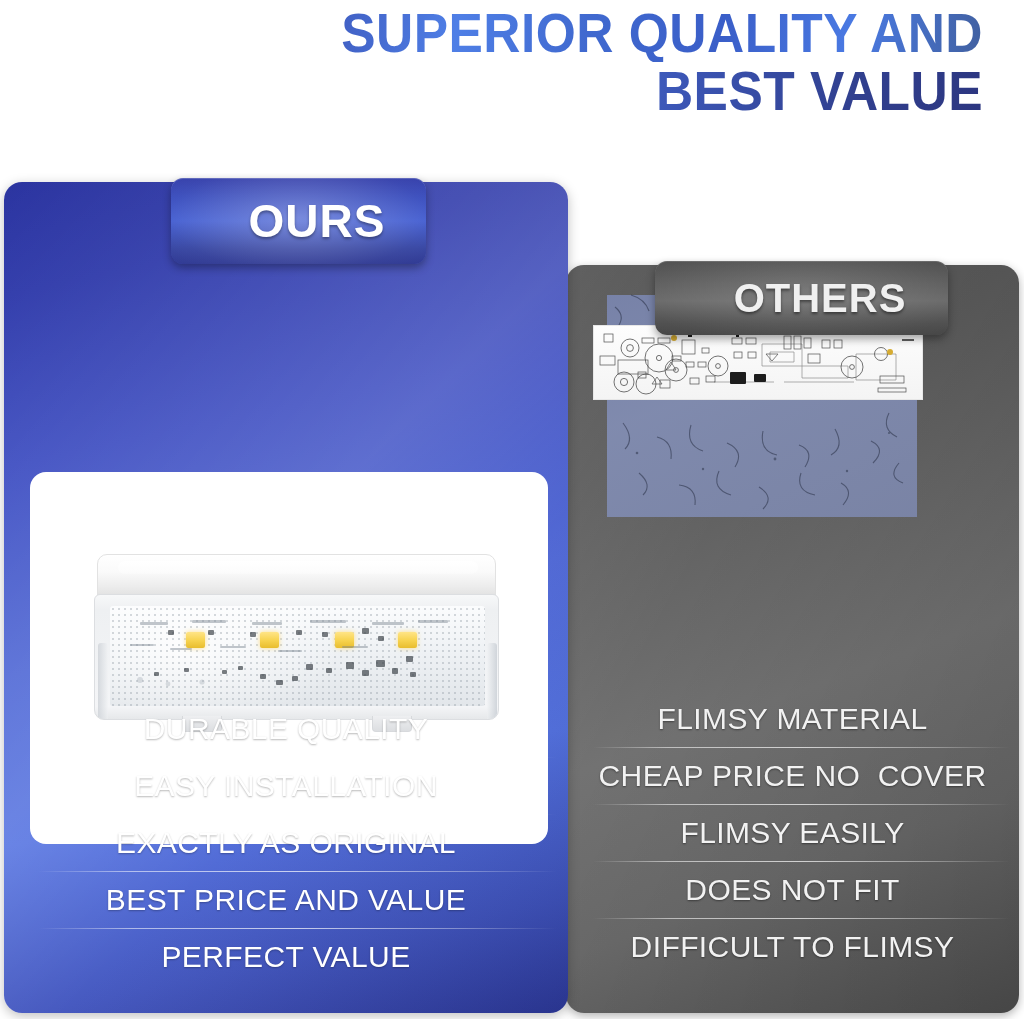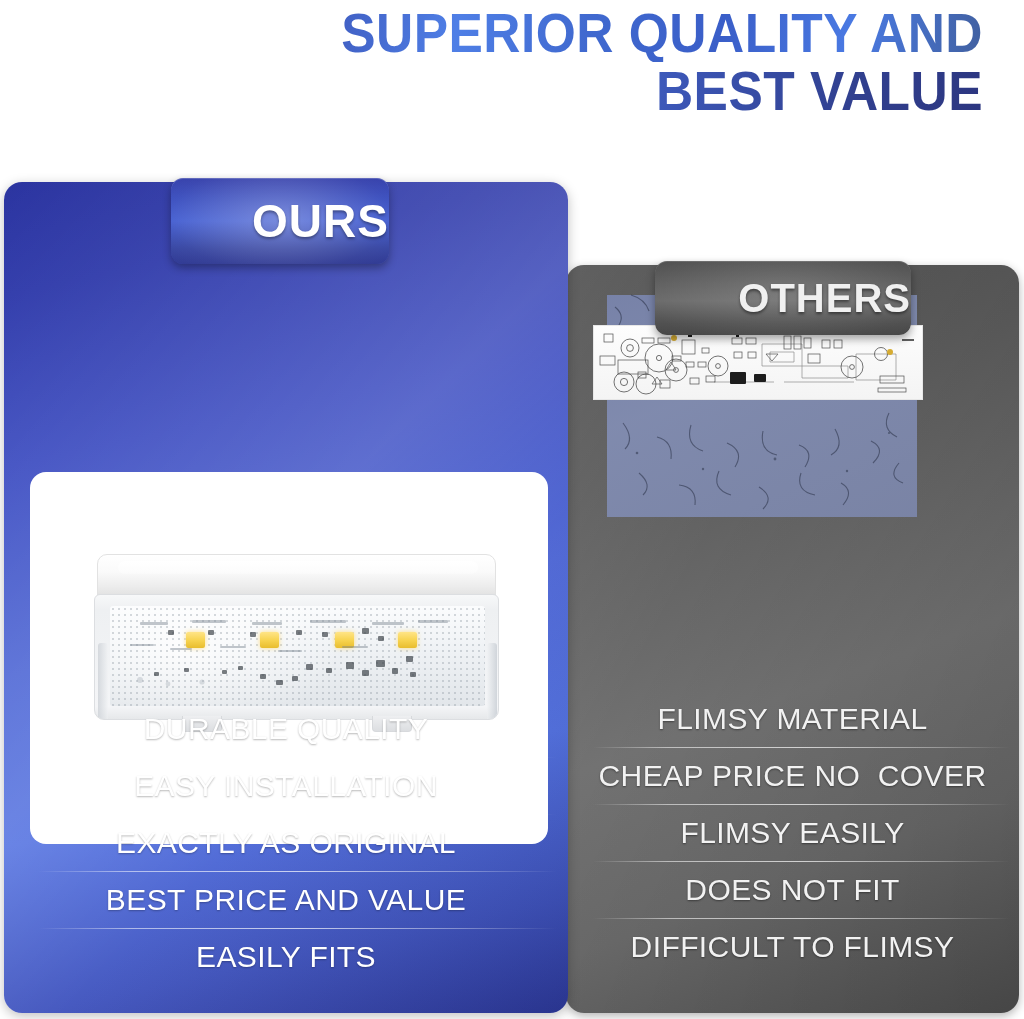--- a/index.html
+++ b/index.html
@@ -86,24 +86,25 @@
         #4a63d4 52%, #4f6ee0 70%, #3d51bd 88%, #2e3a9e 100%);
     box-shadow: 0 3px 12px rgba(0,0,0,0.25);
     overflow: hidden;
   }
 
   
   .badge {
     position: absolute;
     display: flex;
     align-items: center;
-    justify-content: flex-end;
+    justify-content: center;
     border-radius: 12px;
     font-weight: bold;
     letter-spacing: 1px;
+    padding-left: 37px;
   }
   .badge-ours {
     left: 171px;
     top: 178px;
     width: 218px;
     height: 86px;
     font-size: 46px;
     color: #ffffff;
     background:
       radial-gradient(120% 150% at 50% 46%,
@@ -514,21 +515,21 @@
     <div class="feature-row">
       <span class="feature-text">EASY INSTALLATION</span>
     </div>
     <div class="feature-row">
       <span class="feature-text">EXACTLY AS ORIGINAL</span>
     </div>
     <div class="feature-row">
       <span class="feature-text">BEST PRICE AND VALUE</span>
     </div>
     <div class="feature-row">
-      <span class="feature-text">EASILY FITS</span>
+      <span class="feature-text">PERFECT VALUE</span>
     </div>
   </div>
 </div>
 
 <div class="badge badge-others">
   <span>OTHERS</span>
 </div>
 <div class="badge badge-ours">
   <span>OURS</span>
 </div>

